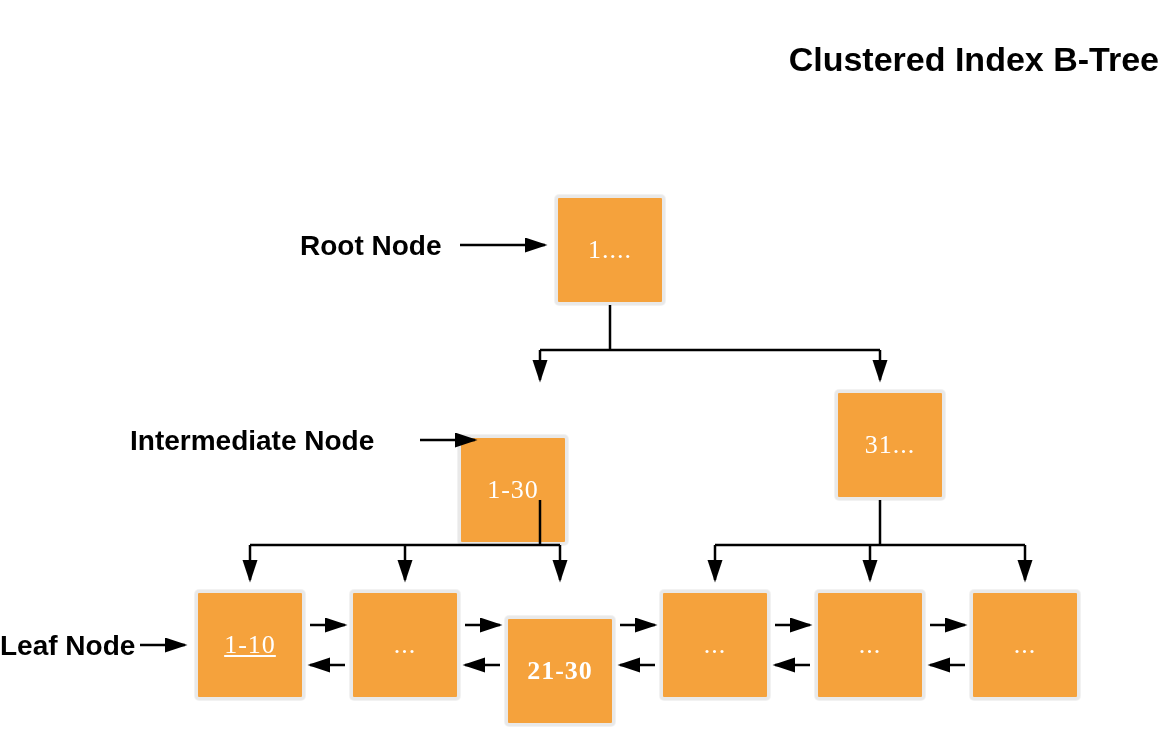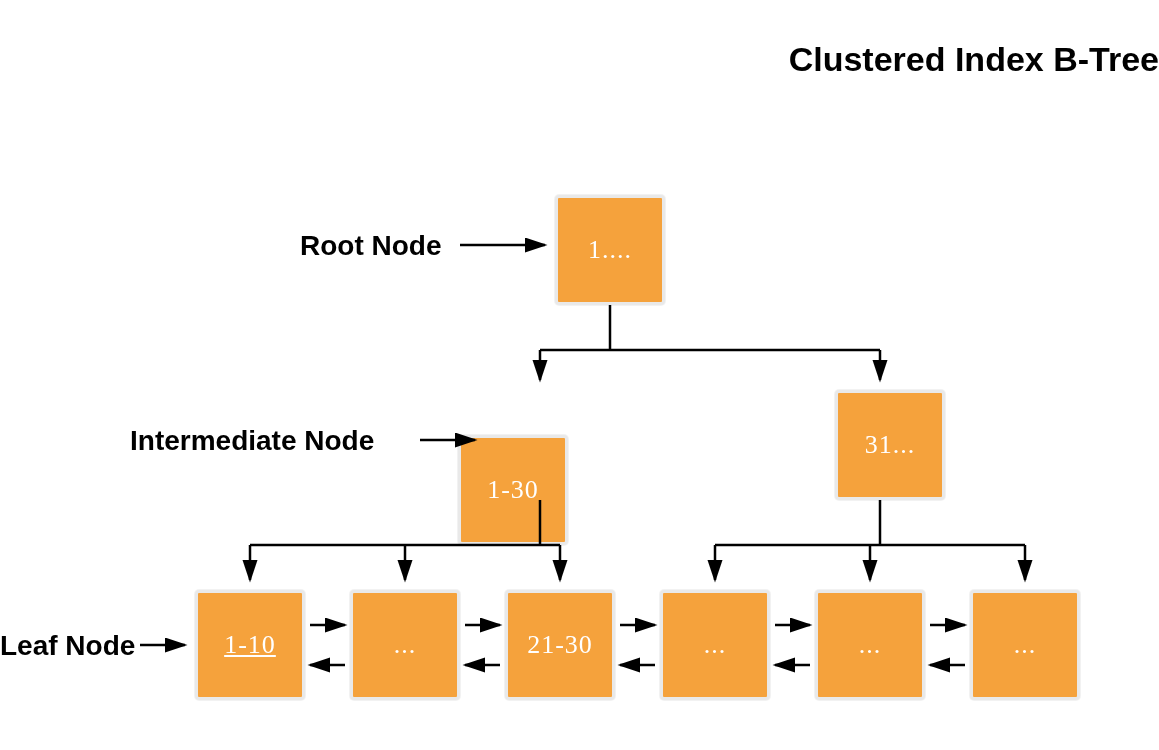--- a/index.html
+++ b/index.html
@@ -60,21 +60,21 @@
 <div class="label" style="left:130px; top:425px;">Intermediate Node</div>
 <div class="label" style="left:0px; top:630px;">Leaf Node</div>
 
 <div class="node" style="left:555px; top:195px;">1....</div>
 
 <div class="node" style="left:458px; top:390px;margin-top:45px;">1-30</div>
 <div class="node" style="left:835px; top:390px;">31...</div>
 
 <div class="node" style="left:195px; top:590px;text-decoration:underline;">1-10</div>
 <div class="node" style="left:350px; top:590px;">...</div>
-<div class="node" style="left:505px; top:590px;">21-30</div>
+<div class="node" style="left:505px; top:616px;font-weight:bold;">21-30</div>
 <div class="node" style="left:660px; top:590px;">...</div>
 <div class="node" style="left:815px; top:590px;">...</div>
 <div class="node" style="left:970px; top:590px;">...</div>
 
 <svg class="connectors">
   <defs>
     <marker id="arrow" markerWidth="10" markerHeight="10" refX="8" refY="3" orient="auto" markerUnits="strokeWidth">
       <path d="M0,0 L0,6 L9,3 z" fill="#000"></path>
     </marker>
   </defs>

